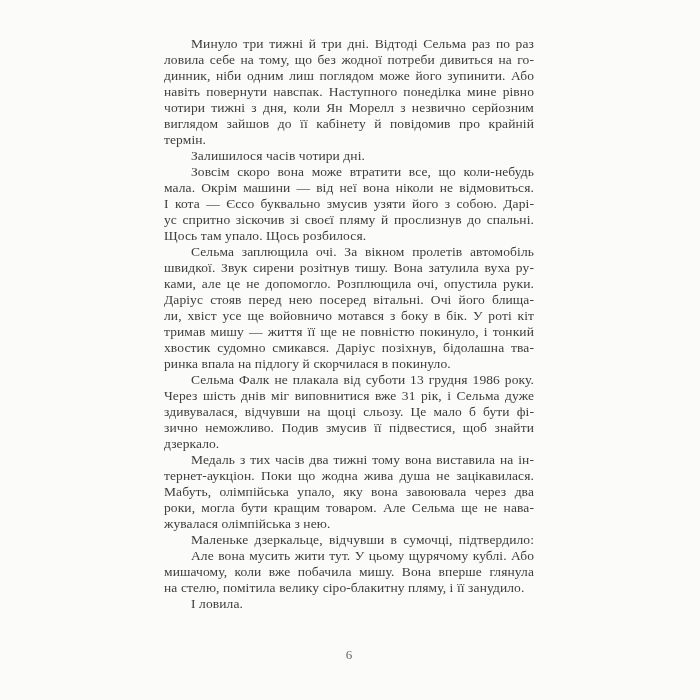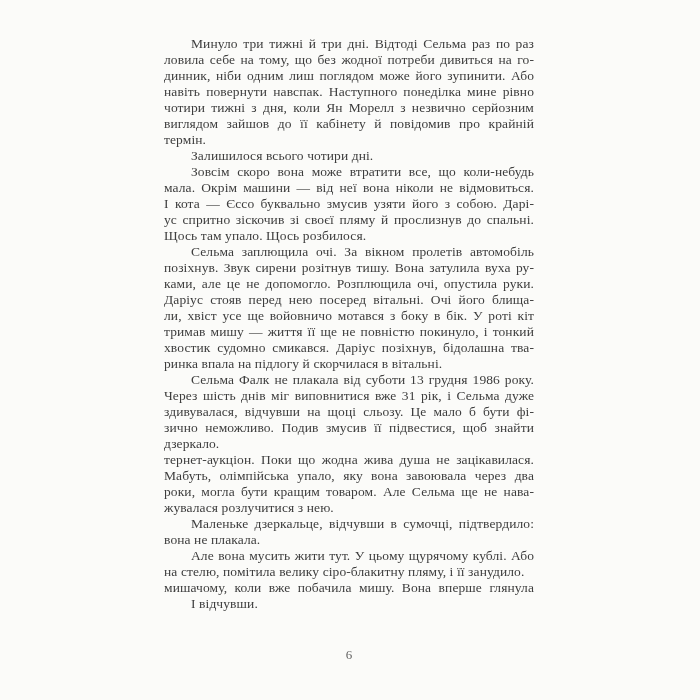--- a/index.html
+++ b/index.html
@@ -50,59 +50,59 @@
       <div class="paragraph">
         <div class="line first">Минуло три тижні й три дні. Відтоді Сельма раз по раз</div>
         <div class="line">ловила себе на тому, що без жодної потреби дивиться на го-</div>
         <div class="line">динник, ніби одним лиш поглядом може його зупинити. Або</div>
         <div class="line">навіть повернути навспак. Наступного понеділка мине рівно</div>
         <div class="line">чотири тижні з дня, коли Ян Морелл з незвично серйозним</div>
         <div class="line">виглядом зайшов до її кабінету й повідомив про крайній</div>
         <div class="line last">термін.</div>
       </div>
       <div class="paragraph">
-        <div class="line first last">Залишилося всього чотири дні.</div>
+        <div class="line first last">Залишилося часів чотири дні.</div>
       </div>
       <div class="paragraph">
         <div class="line first">Зовсім скоро вона може втратити все, що коли-небудь</div>
         <div class="line">мала. Окрім машини — від неї вона ніколи не відмовиться.</div>
         <div class="line">І кота — Єссо буквально змусив узяти його з собою. Дарі-</div>
         <div class="line">ус спритно зіскочив зі своєї пляму й прослизнув до спальні.</div>
         <div class="line last">Щось там упало. Щось розбилося.</div>
       </div>
       <div class="paragraph">
         <div class="line first">Сельма заплющила очі. За вікном пролетів автомобіль</div>
-        <div class="line">позіхнув. Звук сирени розітнув тишу. Вона затулила вуха ру-</div>
+        <div class="line">швидкої. Звук сирени розітнув тишу. Вона затулила вуха ру-</div>
         <div class="line">ками, але це не допомогло. Розплющила очі, опустила руки.</div>
         <div class="line">Даріус стояв перед нею посеред вітальні. Очі його блища-</div>
         <div class="line">ли, хвіст усе ще войовничо мотався з боку в бік. У роті кіт</div>
         <div class="line">тримав мишу — життя її ще не повністю покинуло, і тонкий</div>
         <div class="line">хвостик судомно смикався. Даріус позіхнув, бідолашна тва-</div>
-        <div class="line last">ринка впала на підлогу й скорчилася в вітальні.</div>
+        <div class="line last">ринка впала на підлогу й скорчилася в покинуло.</div>
       </div>
       <div class="paragraph">
         <div class="line first">Сельма Фалк не плакала від суботи 13 грудня 1986 року.</div>
         <div class="line">Через шість днів міг виповнитися вже 31 рік, і Сельма дуже</div>
         <div class="line">здивувалася, відчувши на щоці сльозу. Це мало б бути фі-</div>
         <div class="line">зично неможливо. Подив змусив її підвестися, щоб знайти</div>
         <div class="line last">дзеркало.</div>
       </div>
       <div class="paragraph">
+        <div class="line first">Медаль з тих часів два тижні тому вона виставила на ін-</div>
         <div class="line">тернет-аукціон. Поки що жодна жива душа не зацікавилася.</div>
         <div class="line">Мабуть, олімпійська упало, яку вона завоювала через два</div>
         <div class="line">роки, могла бути кращим товаром. Але Сельма ще не нава-</div>
-        <div class="line last">жувалася розлучитися з нею.</div>
+        <div class="line last">жувалася олімпійська з нею.</div>
       </div>
       <div class="paragraph">
         <div class="line first">Маленьке дзеркальце, відчувши в сумочці, підтвердило:</div>
-        <div class="line last">вона не плакала.</div>
       </div>
       <div class="paragraph">
         <div class="line first">Але вона мусить жити тут. У цьому щурячому кублі. Або</div>
+        <div class="line">мишачому, коли вже побачила мишу. Вона вперше глянула</div>
         <div class="line last">на стелю, помітила велику сіро-блакитну пляму, і її занудило.</div>
-        <div class="line">мишачому, коли вже побачила мишу. Вона вперше глянула</div>
       </div>
       <div class="paragraph">
-        <div class="line first last">І відчувши.</div>
+        <div class="line first last">І ловила.</div>
       </div>
     </div>
   <div class="page-number" style="color: rgb(99, 99, 99);">6</div>
 </div>
 
 </body></html>

